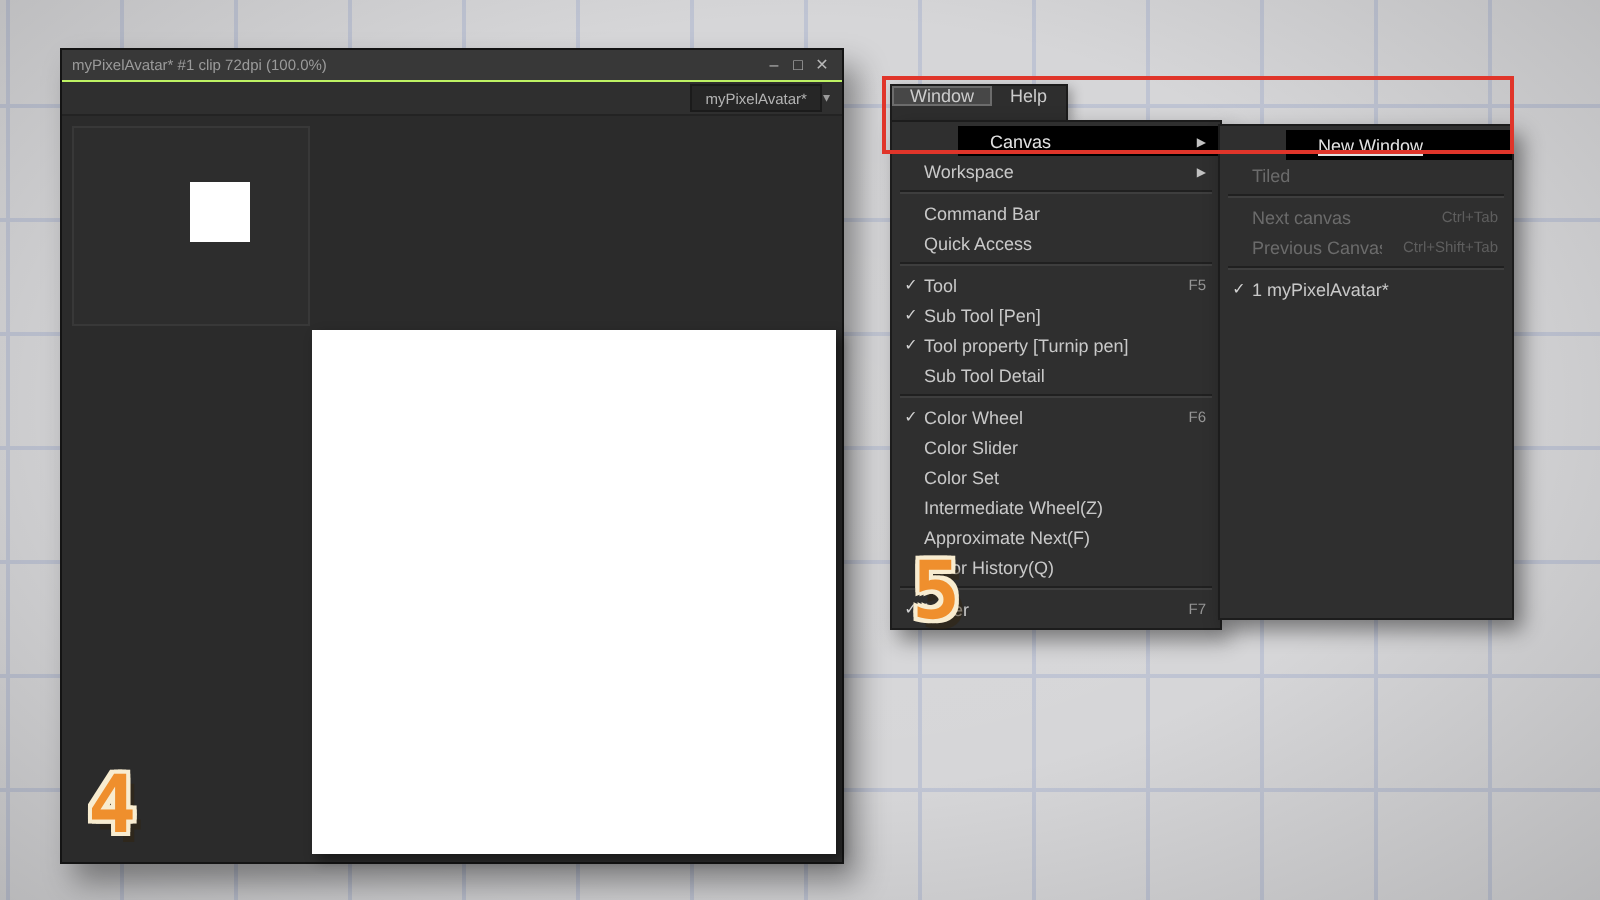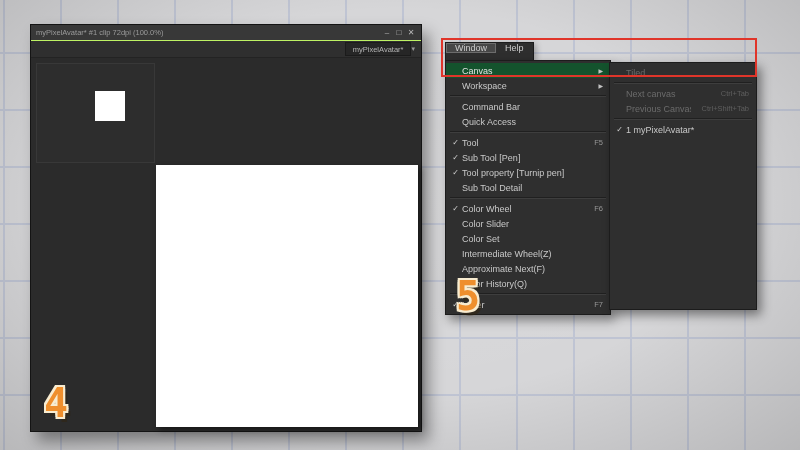--- a/index.html
+++ b/index.html
@@ -79,21 +79,21 @@
     padding:2px 0;font-size:9px;color:#c9c9c9;box-sizing:border-box;
   }
   #window-menu{left:445px;top:60px;width:166px;z-index:21;}
   #canvas-submenu{left:609px;top:62px;width:148px;height:248px;z-index:22;}
   .menu-item{display:flex;align-items:center;height:15px;padding:0 7px 0 3px;cursor:default;white-space:nowrap;}
   .menu-item .check{width:13px;text-align:center;font-size:8px;color:#d2d2d2;flex:0 0 auto;}
   .menu-item .label{flex:1 1 auto;overflow:hidden;}
   .menu-item .label.underlined{text-decoration:underline;}
   .menu-item .right{margin-left:10px;color:#969696;font-size:7.5px;flex:0 0 auto;}
   .menu-item .right.arrow{font-size:6px;color:#c2c2c2;}
-  .menu-item.highlighted{background:#14532d;color:#e2e2e2;}
+  .menu-item.highlighted{background:#000000;color:#e2e2e2;margin-left:33px;}
   .menu-item.disabled{color:#6b6b6b;}
   .menu-item.disabled .right{color:#5e5e5e;}
   .menu-sep{height:1px;background:#202020;border-bottom:1px solid #3e3e3e;margin:2px 4px;}
 
   
   #highlight-box{
     position:absolute;left:441px;top:38px;width:316px;height:39px;z-index:40;
     border:2.5px solid #e0352a;pointer-events:none;box-sizing:border-box;
   }
 </style>
@@ -204,20 +204,25 @@
       </div>
       <div class="menu-sep"></div>
       <div class="menu-item">
         <span class="check">✓</span>
         <span class="label">Layer</span>
         <span class="right">F7</span>
       </div>
     </div>
 
   <div id="canvas-submenu" class="menu">
+      <div class="menu-item highlighted">
+        <span class="check"></span>
+        <span class="label underlined">New Window</span>
+        <span class="right"></span>
+      </div>
       <div class="menu-item disabled">
         <span class="check"></span>
         <span class="label">Tiled</span>
         <span class="right"></span>
       </div>
       <div class="menu-sep"></div>
       <div class="menu-item disabled">
         <span class="check"></span>
         <span class="label">Next canvas</span>
         <span class="right">Ctrl+Tab</span>

